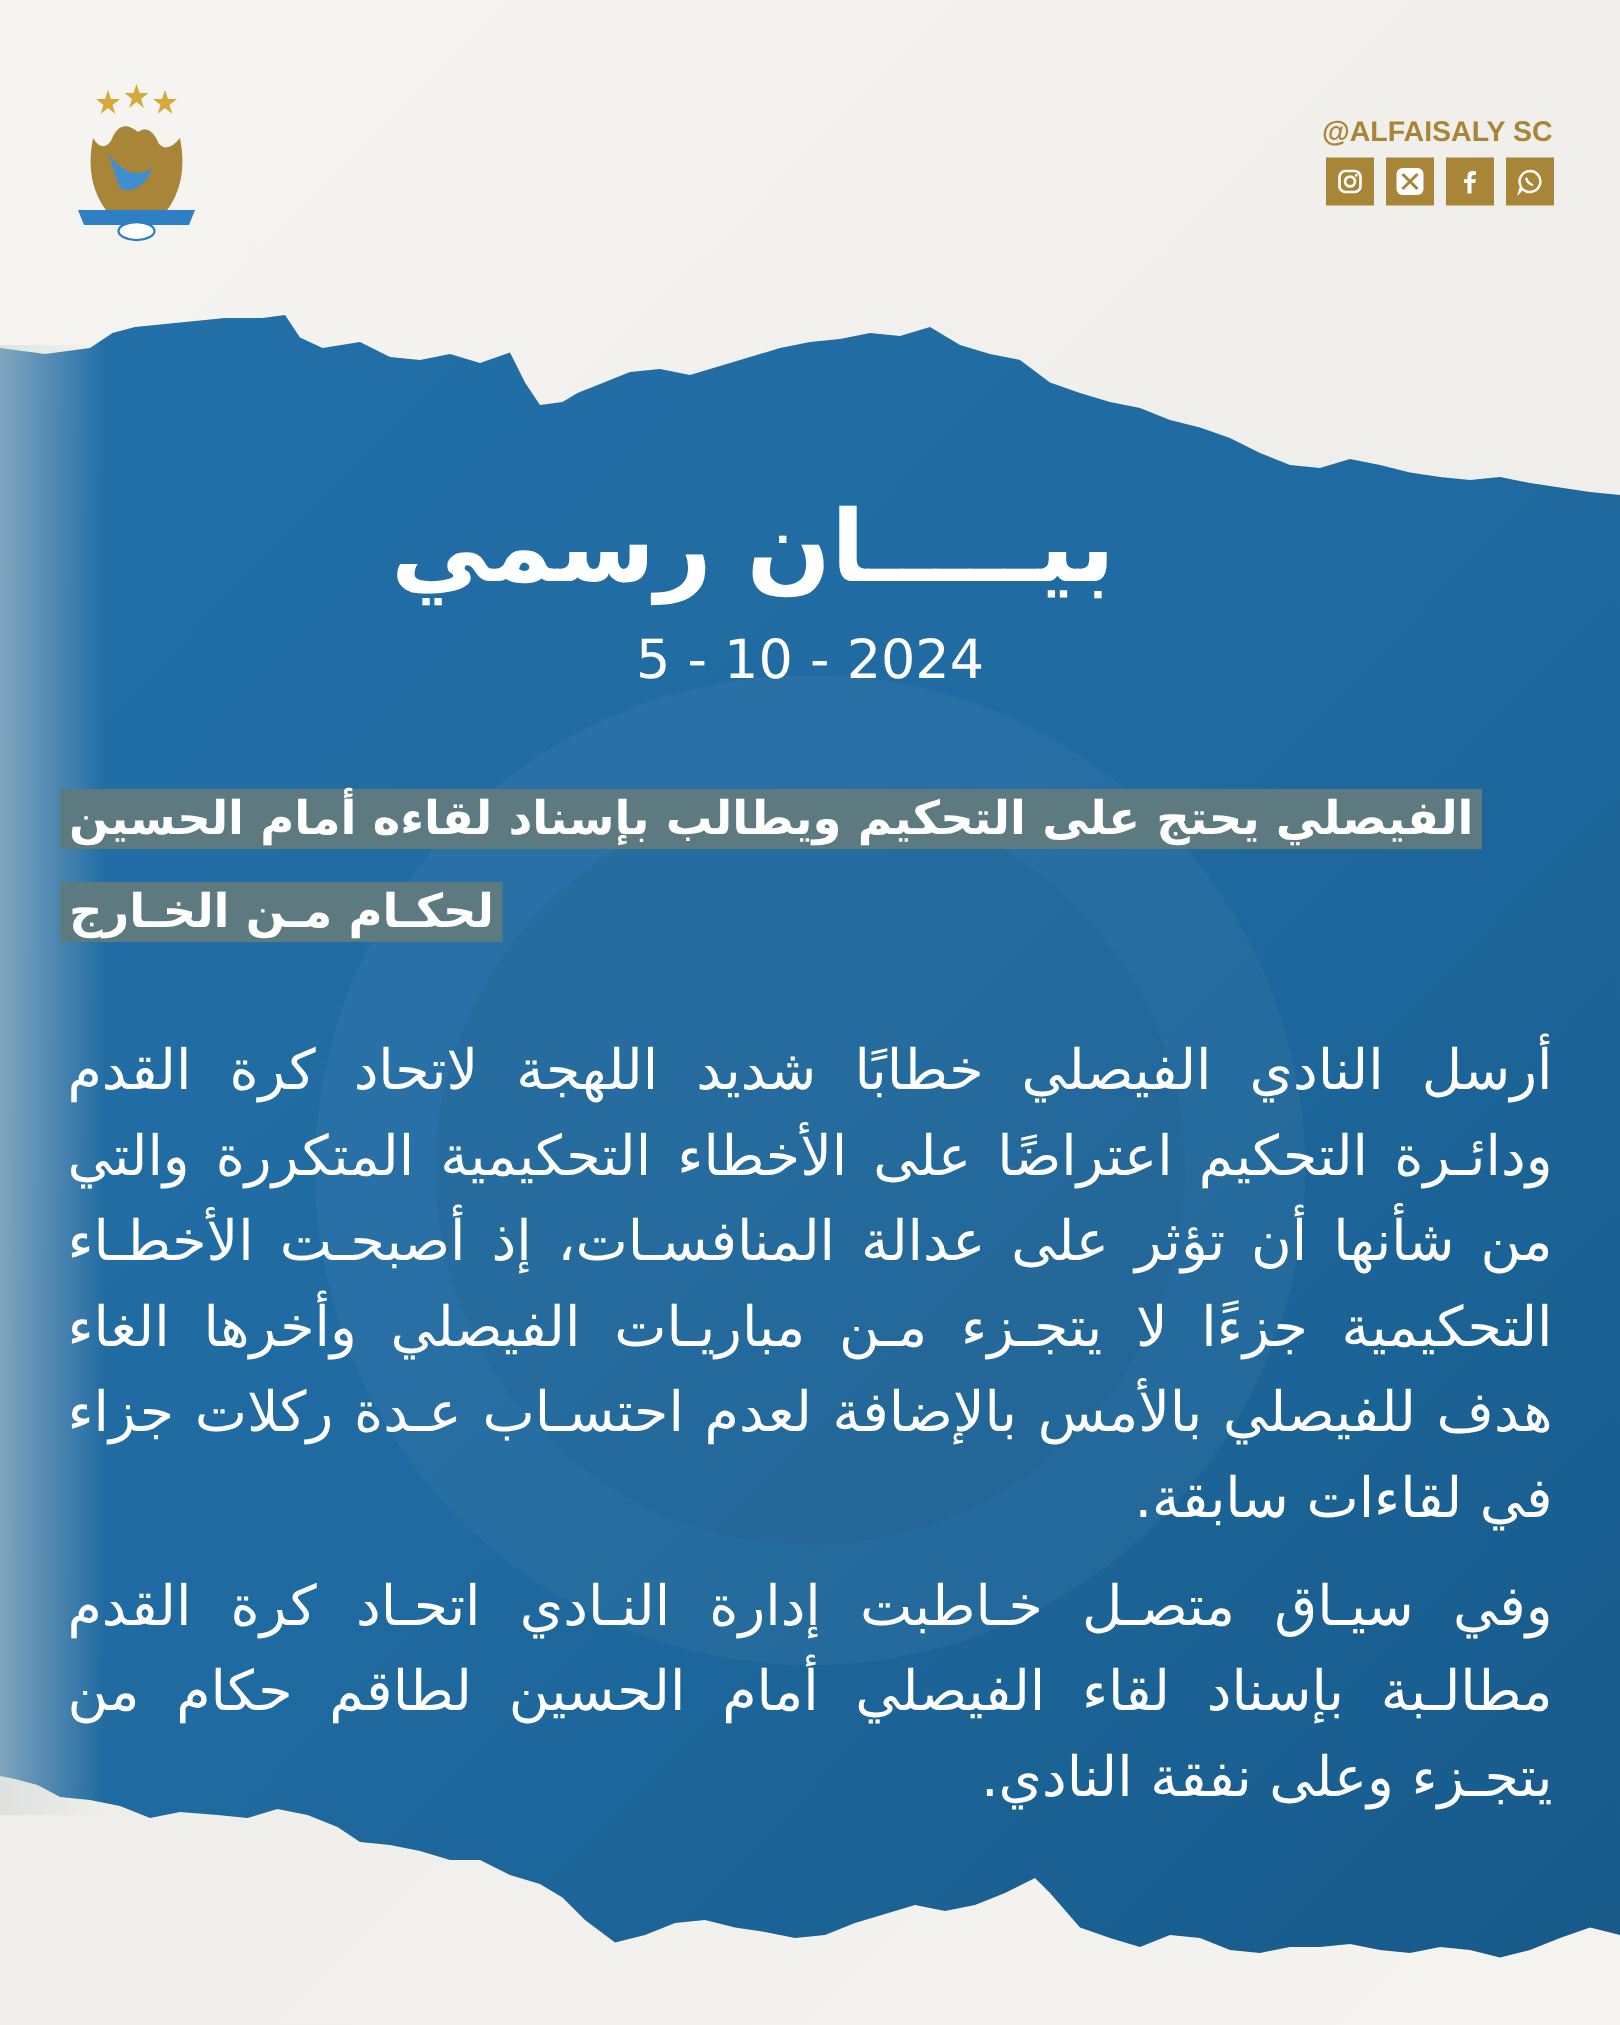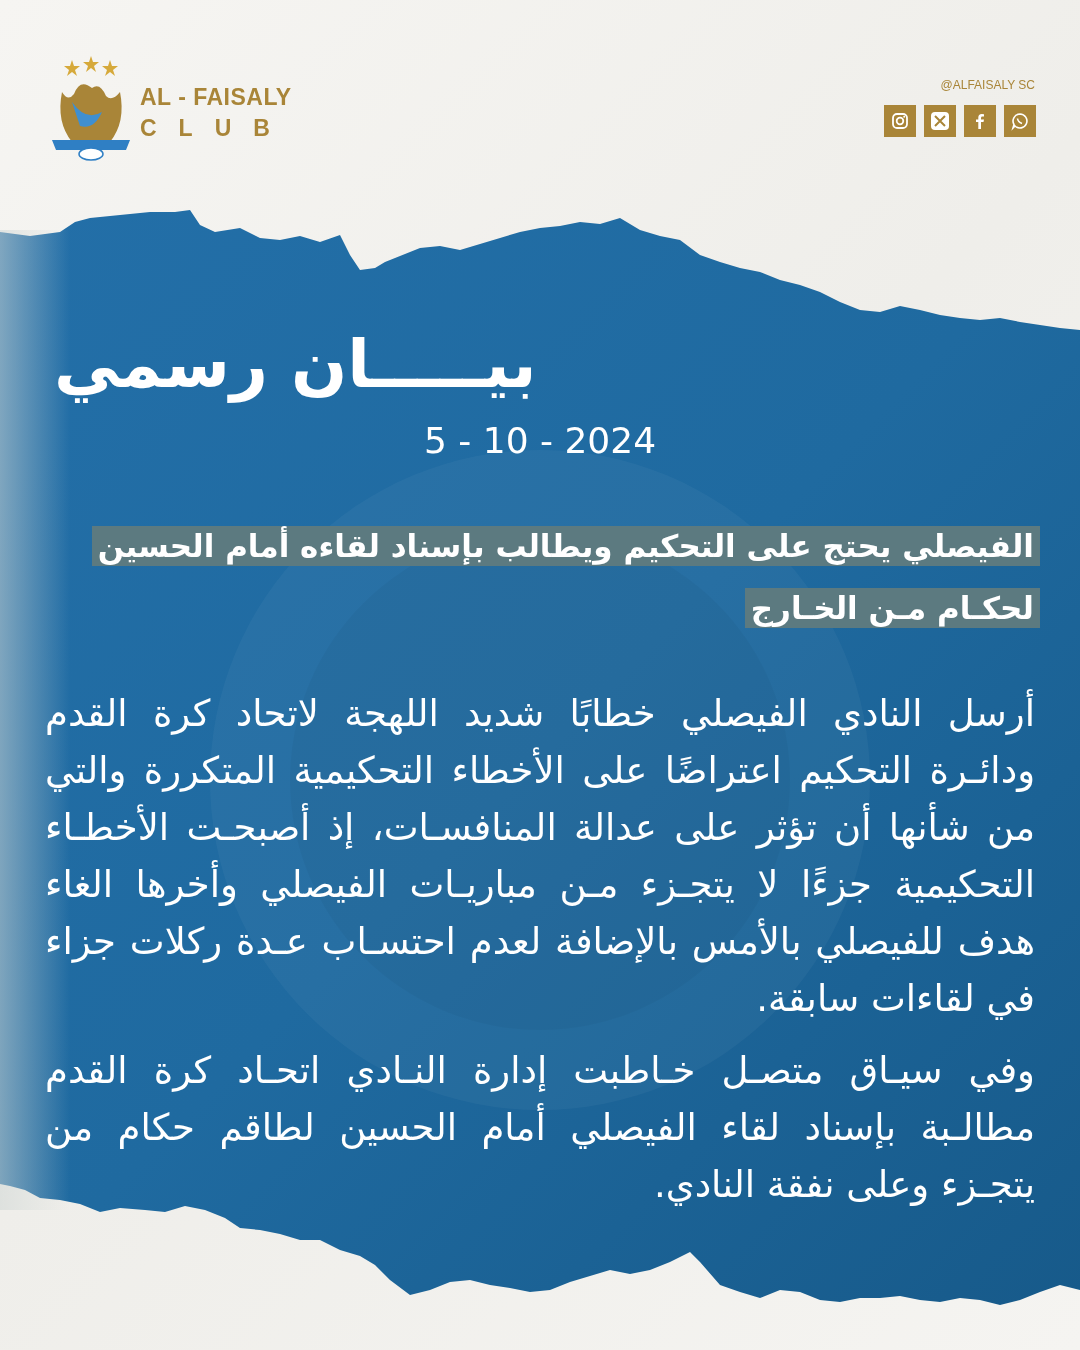--- a/index.html
+++ b/index.html
@@ -4,29 +4,29 @@
 <style>
   html,body{margin:0;padding:0;}
   body{width:1080px;height:1350px;position:relative;overflow:hidden;background:#f3f2ef;font-family:"DejaVu Sans",sans-serif;}
   .paper{position:absolute;inset:0;background:linear-gradient(135deg,#f6f5f2 0%,#efeeea 50%,#f5f4f1 100%);}
   .blue{position:absolute;left:0;top:0;width:1080px;height:1350px;}
   .header{position:absolute;left:0;top:0;width:1080px;height:170px;}
   .logo{position:absolute;left:50px;top:52px;width:82px;height:110px;}
   .brand{position:absolute;left:140px;top:84px;color:#a98538;font-family:"Liberation Sans",sans-serif;font-weight:bold;}
   .brand .l1{font-size:23px;letter-spacing:0.5px;}
   .brand .l2{font-size:23px;letter-spacing:22px;margin-top:4px;}
-  .handle{position:absolute;right:45px;top:78px;color:#a98538;font-family:"Liberation Sans",sans-serif;font-weight:normal;font-size:12px;}
+  .handle{position:absolute;right:45px;top:78px;color:#a98538;font-family:"Liberation Sans",sans-serif;font-weight:bold;font-size:19px;}
   .socials{position:absolute;right:44px;top:105px;display:flex;gap:8px;}
   .soc{width:32px;height:32px;background:#a98538;display:flex;align-items:center;justify-content:center;}
   .soc svg{width:20px;height:20px;}
-  .title-wrap{position:absolute;left:0;width:1004px;top:330px;margin-left:48px;}
+  .title-wrap{position:absolute;left:0;width:1004px;top:330px;text-align:center;}
   .title{display:inline-block;position:relative;font-size:66px;font-weight:bold;color:#fff;line-height:70px;padding:0 6px;}
   .title::before{content:"";position:absolute;left:0;right:0;top:18px;height:42px;background:#a98538;z-index:-1;}
   .date{position:absolute;left:0;width:1080px;top:420px;text-align:center;font-size:36px;color:#fff;direction:ltr;font-family:"DejaVu Sans",sans-serif;}
-  .headline{position:absolute;left:40px;width:1000px;top:515px;text-align:right;direction:rtl;}
+  .headline{position:absolute;left:40px;width:1000px;top:515px;text-align:left;direction:rtl;}
   .headline span{background:#5c7a80;color:#fff;font-weight:bold;font-size:31px;line-height:62px;padding:2px 6px;box-decoration-break:clone;-webkit-box-decoration-break:clone;}
   .body{position:absolute;left:45px;width:990px;direction:rtl;text-align:justify;text-align-last:right;color:#fff;font-size:37px;line-height:57px;}
   .p1{top:685px;}
   .p2{top:1042px;}
 </style>
 </head>
 <body>
 
 <div class="paper"></div>
 
@@ -51,24 +51,20 @@
 <div class="header">
   <svg class="logo" viewBox="0 0 82 110">
     <polygon points="22,8 24,14 30,14 25,18 27,24 22,20 17,24 19,18 14,14 20,14" fill="#d6a93a"></polygon>
     <polygon points="41,4 43,10 49,10 44,14 46,20 41,16 36,20 38,14 33,10 39,10" fill="#d6a93a"></polygon>
     <polygon points="60,8 62,14 68,14 63,18 65,24 60,20 55,24 57,18 52,14 58,14" fill="#d6a93a"></polygon>
     <path d="M12,40 Q6,70 22,90 L60,90 Q76,70 70,40 Q62,50 56,44 Q50,30 42,36 Q30,26 24,42 Q18,50 12,40 Z" fill="#a98538"></path>
     <path d="M22,50 Q36,70 52,60 Q44,78 30,74 Z" fill="#3f8fd0"></path>
     <path d="M2,88 L80,88 L76,98 L6,98 Z" fill="#2f7fc4"></path>
     <ellipse cx="41" cy="102" rx="12" ry="6" fill="#fff" stroke="#2f7fc4" stroke-width="1.5"></ellipse>
   </svg>
-  <div class="brand">
-    <div class="l1">AL - FAISALY</div>
-    <div class="l2">CLUB</div>
-  </div>
   <div class="handle">@ALFAISALY SC</div>
   <div class="socials">
     <div class="soc">
       <svg viewBox="0 0 20 20">
           <rect x="3" y="3" width="14" height="14" rx="4" fill="none" stroke="#fff" stroke-width="1.8"></rect>
           <circle cx="10" cy="10" r="3.3" fill="none" stroke="#fff" stroke-width="1.8"></circle>
           <circle cx="14.2" cy="5.8" r="1" fill="#fff"></circle>
         </svg>
     </div>
     <div class="soc">

